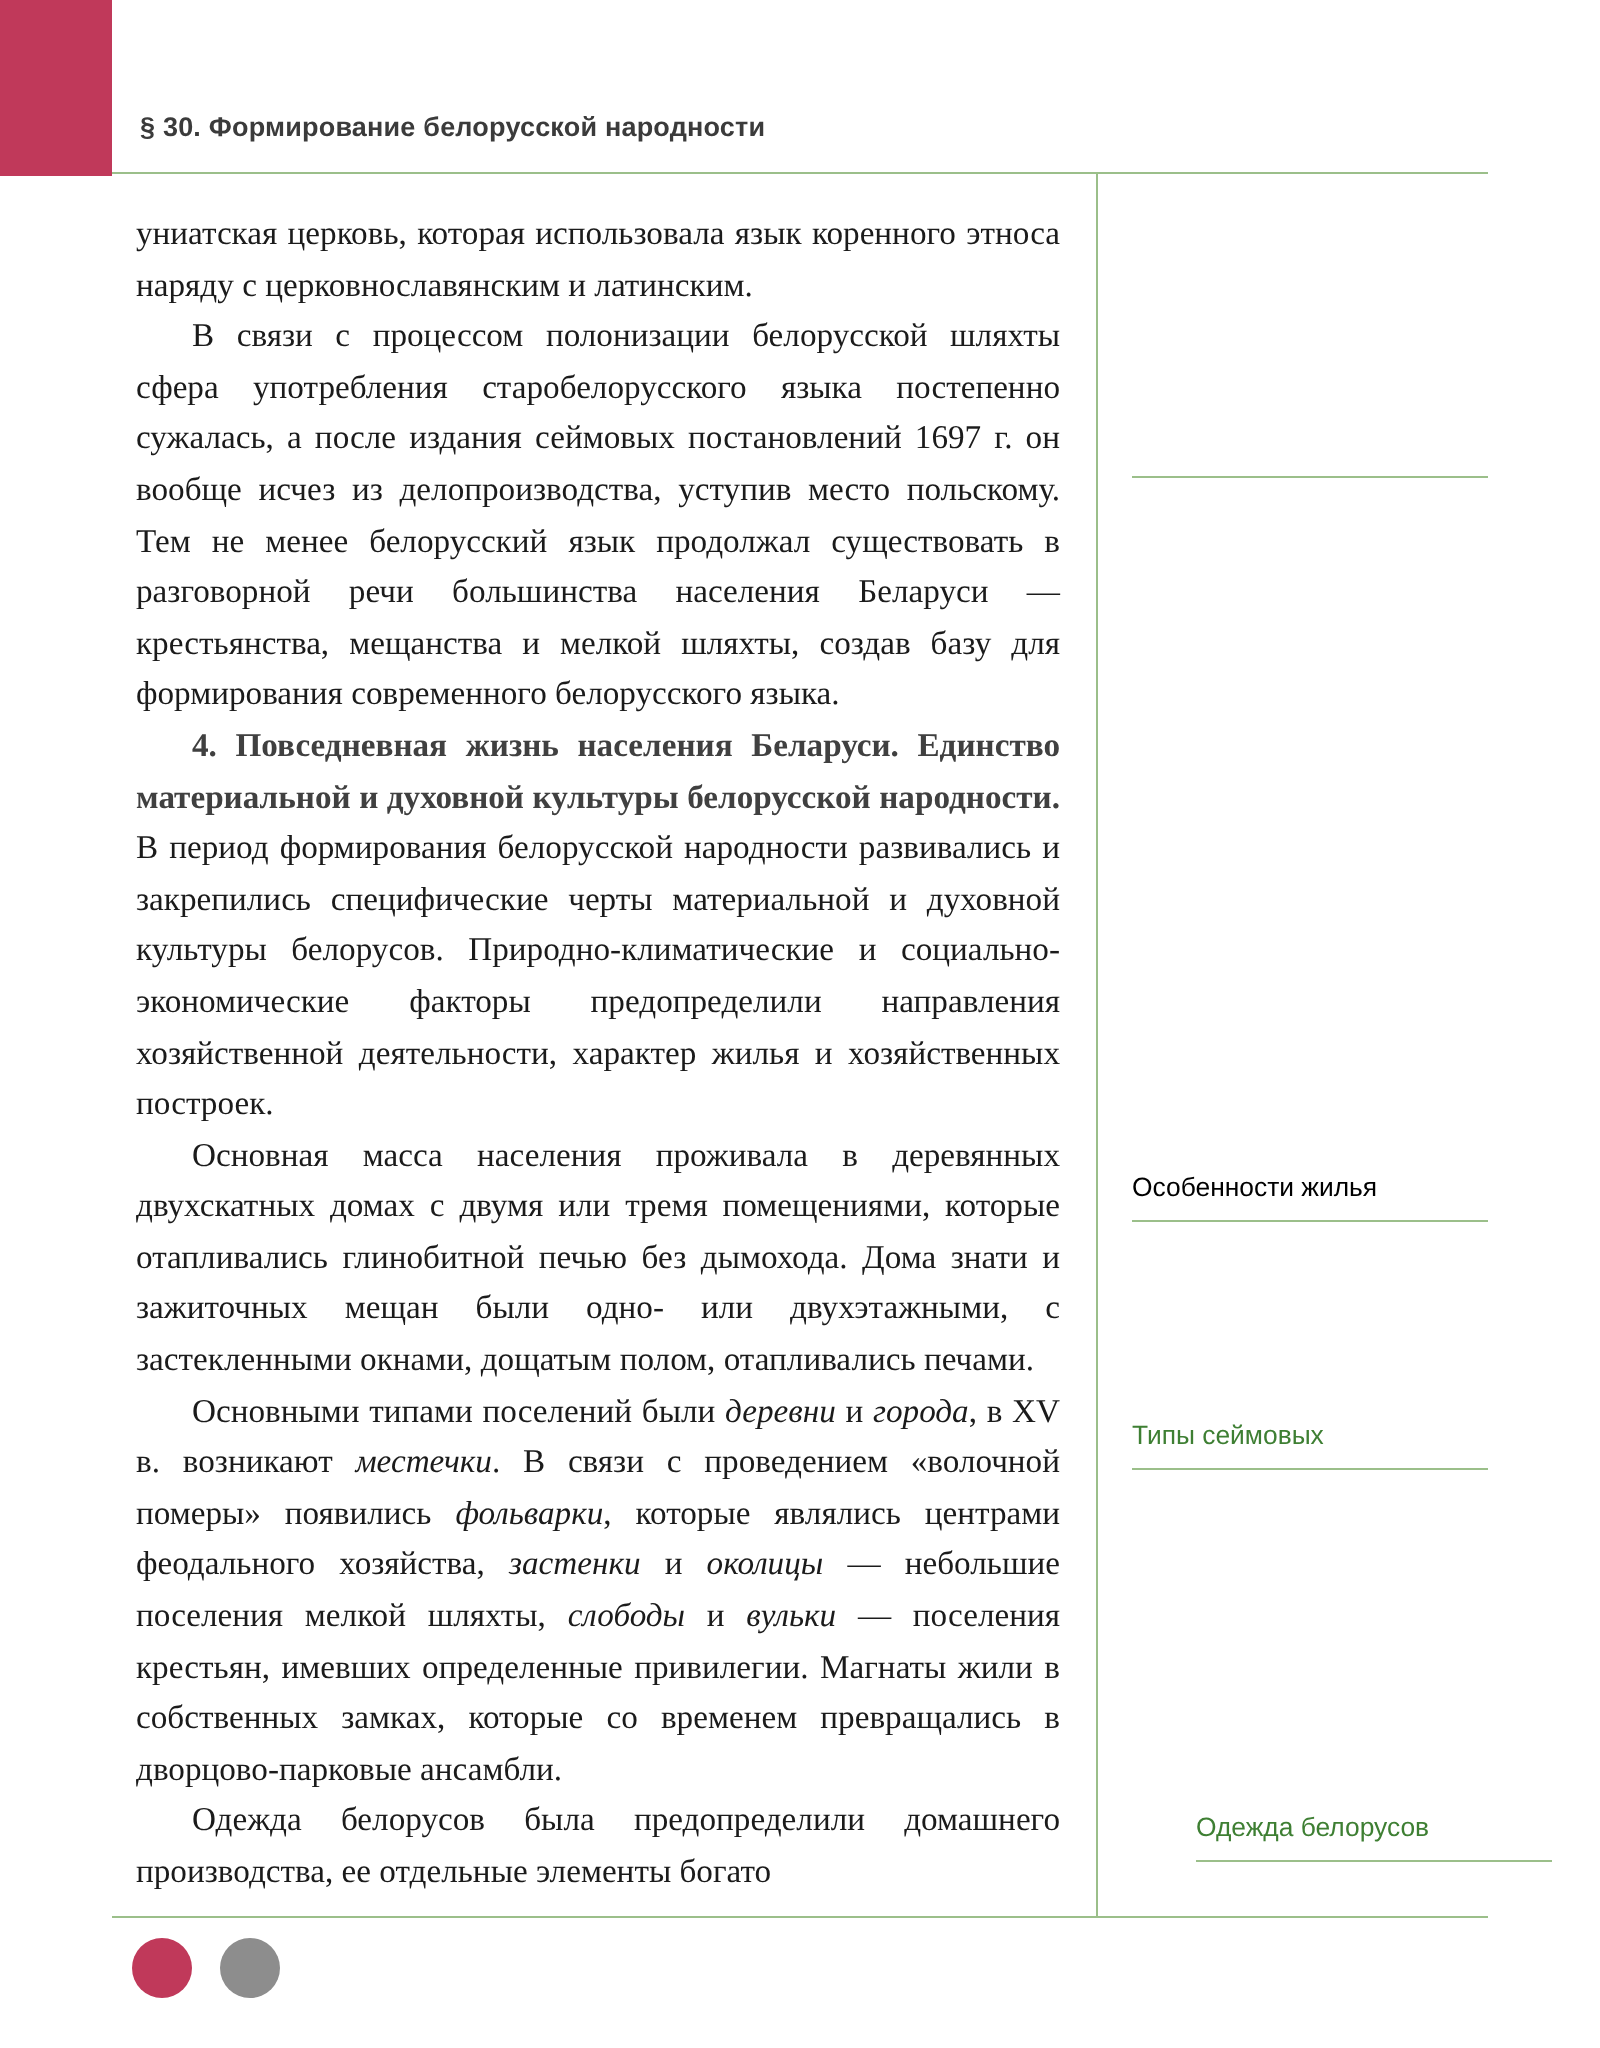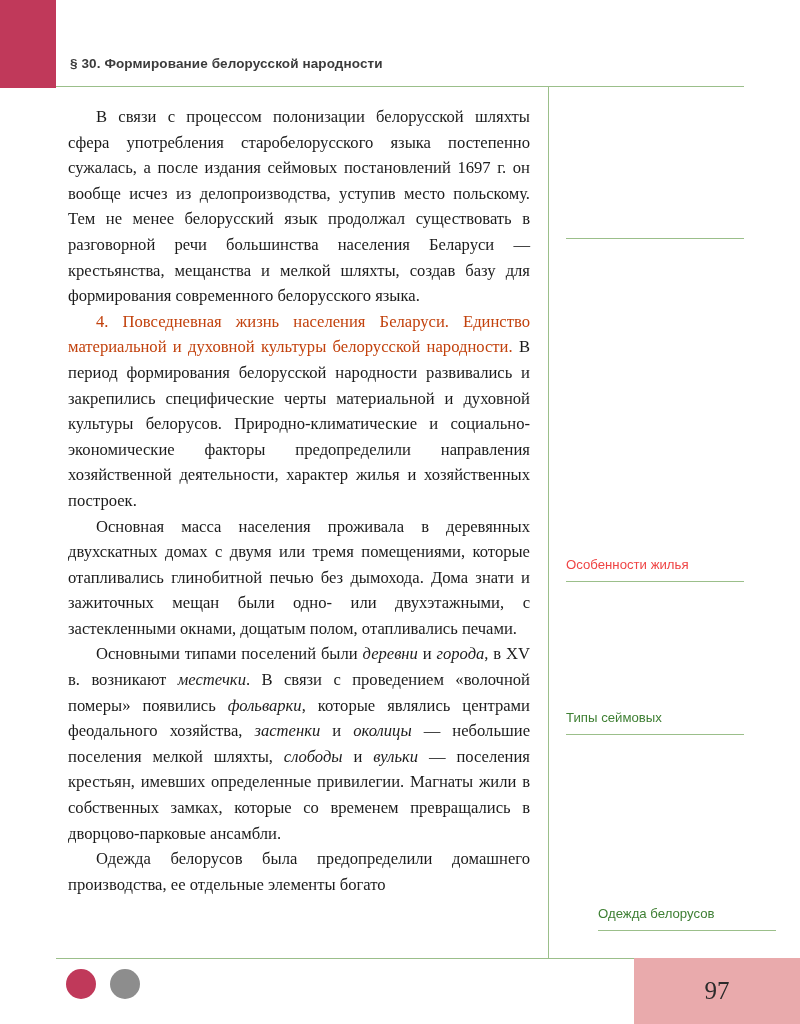--- a/index.html
+++ b/index.html
@@ -82,22 +82,22 @@
   .body-col p {
     margin: 0;
   }
   .body-col p + p {
     margin-top: 0px;
   }
   .indent {
     text-indent: 28px;
   }
   .green-bold {
-    color: #c2410c;
-    font-weight: normal;
+    color: #404040;
+    font-weight: bold;
   }
   .ital {
     font-style: italic;
   }
 
   
   .notes-col {
     position: absolute;
     left: 566px;
     top: 104px;
@@ -113,21 +113,21 @@
   }
   .note .note-rule {
     position: absolute;
     left: 0;
     width: 178px;
     height: 1px;
     background: #9bbf8a;
   }
   .note-1 { top: 70px; }
   .note-1 .note-rule { top: 64px; }
-  .note-2 { top: 451px; color: #ef4444; }
+  .note-2 { top: 480px; color: #000000; }
   .note-2 .note-rule { top: 26px; }
   .note-3 { top: 604px; }
   .note-3 .note-rule { top: 26px; }
   .note-4 { top: 800px; margin-left: 32px; }
   .note-4 .note-rule { top: 26px; }
 
   
   .footer-rule {
     position: absolute;
     left: 56px;
@@ -176,20 +176,21 @@
   <div class="corner-block"></div>
 
   <div class="header">
     <div class="header-title">§ 30. Формирование белорусской народности</div>
     <div class="header-rule"></div>
   </div>
 
   <div class="v-rule"></div>
 
   <div class="body-col">
+    <p>униатская церковь, которая использовала язык коренного этноса наряду с церковнославянским и латинским.</p>
     <p class="indent">В связи с процессом полонизации белорусской шляхты сфера употребления старобелорусского языка постепенно сужалась, а после издания сеймовых постановлений 1697 г. он вообще исчез из делопроизводства, уступив место польскому. Тем не менее белорусский язык продолжал существовать в разговорной речи большинства населения Беларуси — крестьянства, мещанства и мелкой шляхты, создав базу для формирования современного белорусского языка.</p>
     <p class="indent"><span class="green-bold">4. Повседневная жизнь населения Беларуси. Единство материальной и духовной культуры белорусской народности.</span><span> В период формирования белорусской народности развивались и закрепились специфические черты материальной и духовной культуры белорусов. Природно-климатические и социально-экономические факторы предопределили направления хозяйственной деятельности, характер жилья и хозяйственных построек.</span></p>
     <p class="indent">Основная масса населения проживала в деревянных двухскатных домах с двумя или тремя помещениями, которые отапливались глинобитной печью без дымохода. Дома знати и зажиточных мещан были одно- или двухэтажными, с застекленными окнами, дощатым полом, отапливались печами.</p>
     <p class="indent"><span>Основными типами поселений были </span><span class="ital">деревни</span><span> и </span><span class="ital">города</span><span>, в XV в. возникают </span><span class="ital">местечки</span><span>. В связи с проведением «волочной померы» появились </span><span class="ital">фольварки</span><span>, которые являлись центрами феодального хозяйства, </span><span class="ital">застенки</span><span> и </span><span class="ital">околицы</span><span> — небольшие поселения мелкой шляхты, </span><span class="ital">слободы</span><span> и </span><span class="ital">вульки</span><span> — поселения крестьян, имевших определенные привилегии. Магнаты жили в собственных замках, которые со временем превращались в дворцово-парковые ансамбли.</span></p>
     <p class="indent">Одежда белорусов была предопределили домашнего производства, ее отдельные элементы богато</p>
   </div>
 
   <div class="notes-col">
     <div class="note note-1">
       <div class="note-rule"></div>
@@ -204,17 +205,14 @@
     </div>
     <div class="note note-4">
       <span>Одежда белорусов</span>
       <div class="note-rule"></div>
     </div>
   </div>
 
   <div class="footer-rule"></div>
   <div class="dot dot-1"></div>
   <div class="dot dot-2"></div>
-  <div class="page-number-box">
-    <span class="page-number">97</span>
-  </div>
 
 </div>
 
 </body></html>

